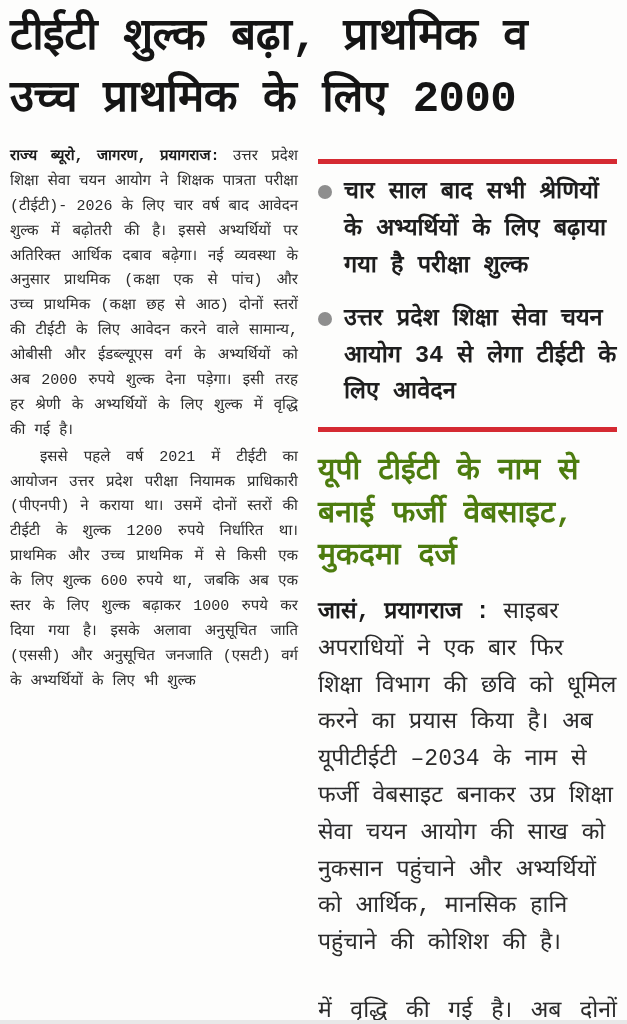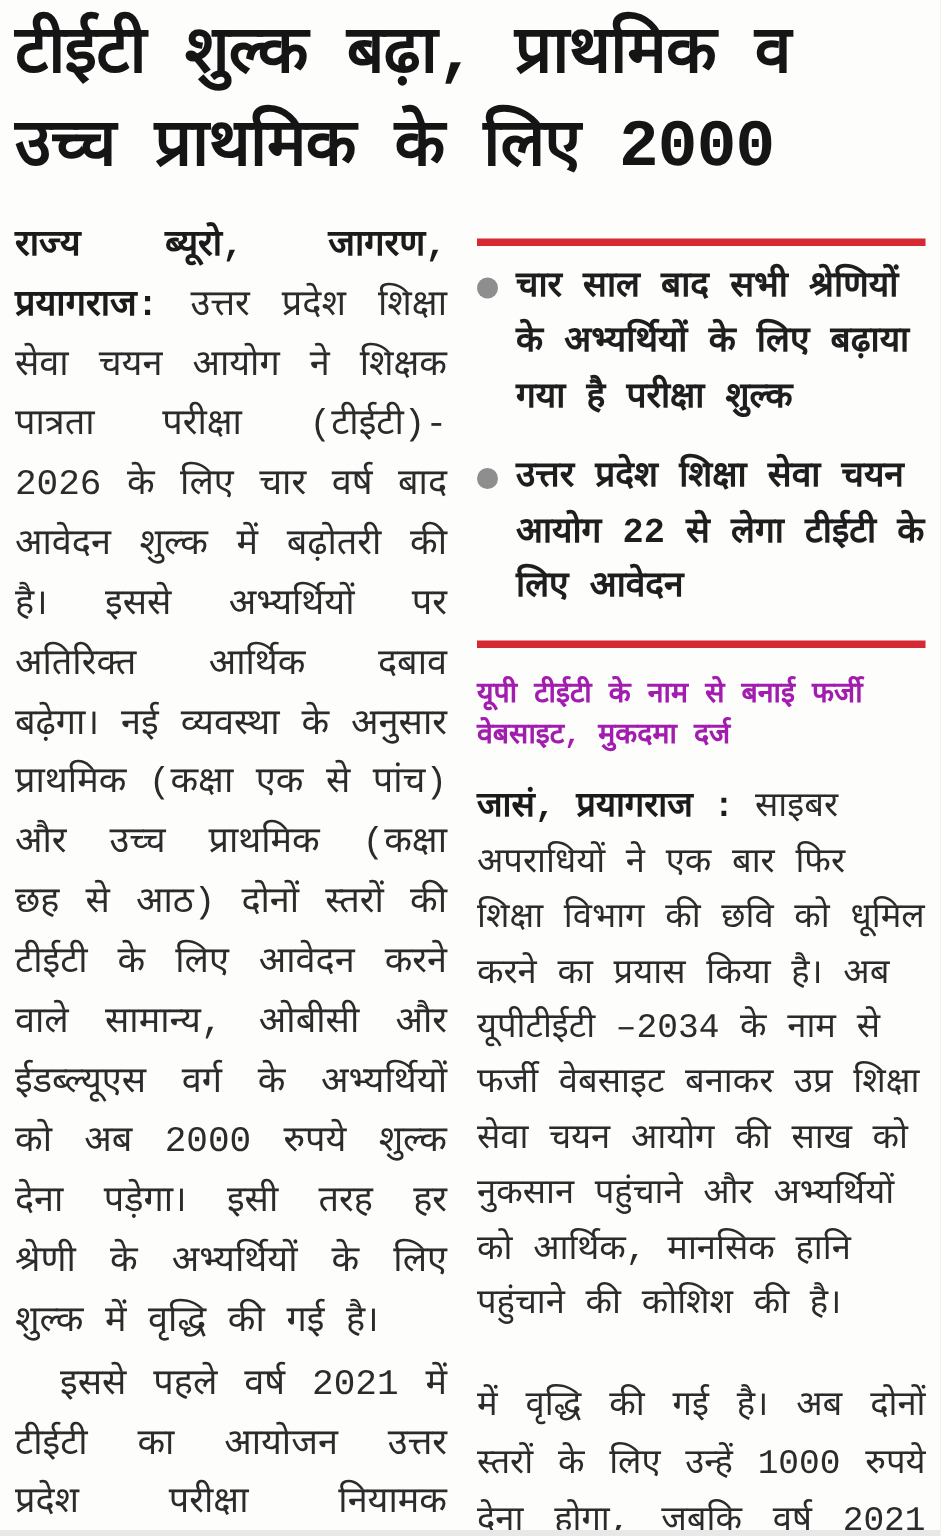--- a/index.html
+++ b/index.html
@@ -33,21 +33,21 @@
   }
   .col-left {
     flex: 0 0 288px;
     width: 288px;
   }
   .col-right {
     flex: 1 1 auto;
     min-width: 0;
   }
   .body-para {
-    font-size: 24px;
+    font-size: 15px;
     line-height: 1.66;
     text-align: justify;
     margin: 0;
     color: #2b2b2b;
   }
   .body-para + .body-para { margin-top: 2px; }
   .indent { text-indent: 30px; }
   .bold-lead { font-weight: bold; color: #1b1b1b; }
   .red-rule {
     height: 5px;
@@ -75,24 +75,24 @@
     background: #8e8e8e;
     margin-top: 11px;
   }
   .highlight-text {
     font-weight: bold;
     font-size: 23.5px;
     line-height: 1.57;
     color: #1e1e1e;
   }
   .sub-headline {
-    font-size: 19px;
+    font-size: 30px;
     line-height: 1.42;
     font-weight: bold;
-    color: #a21caf;
+    color: #4d7c0f;
     margin: 10px 0 16px 0;
   }
   .second-body {
     font-size: 23px;
     line-height: 1.6;
     margin: 0;
     color: #2b2b2b;
   }
   .continuation {
     font-size: 23px;
@@ -120,21 +120,21 @@
 
       <div class="red-rule"></div>
 
       <ul class="highlights">
         <li class="highlight-item">
           <span class="bullet-dot"></span>
           <span class="highlight-text">चार साल बाद सभी श्रेणियों के अभ्यर्थियों के लिए बढ़ाया गया है परीक्षा शुल्क</span>
         </li>
         <li class="highlight-item">
           <span class="bullet-dot"></span>
-          <span class="highlight-text">उत्तर प्रदेश शिक्षा सेवा चयन आयोग 22 से लेगा टीईटी के लिए आवेदन</span>
+          <span class="highlight-text">उत्तर प्रदेश शिक्षा सेवा चयन आयोग 34 से लेगा टीईटी के लिए आवेदन</span>
         </li>
       </ul>
 
       <div class="red-rule bottom"></div>
 
       <h2 class="sub-headline">यूपी टीईटी के नाम से बनाई फर्जी वेबसाइट, मुकदमा दर्ज</h2>
 
       <p class="second-body"><span class="bold-lead">जासं, प्रयागराज :</span><span> साइबर अपराधियों ने एक बार फिर शिक्षा विभाग की छवि को धूमिल करने का प्रयास किया है। अब यूपीटीईटी –2034 के नाम से फर्जी वेबसाइट बनाकर उप्र शिक्षा सेवा चयन आयोग की साख को नुकसान पहुंचाने और अभ्यर्थियों को आर्थिक, मानसिक हानि पहुंचाने की कोशिश की है।</span></p>
 
       <p class="continuation">में वृद्धि की गई है। अब दोनों स्तरों के लिए उन्हें 1000 रुपये देना होगा, जबकि वर्ष 2021 में यह शुल्क 800 रुपये था। पहले एक-एक स्तर के लिए 400 रुपये शुल्क निर्धारित था, जिसे अब बढ़ाकर 500 रुपये किया गया है।</p>

